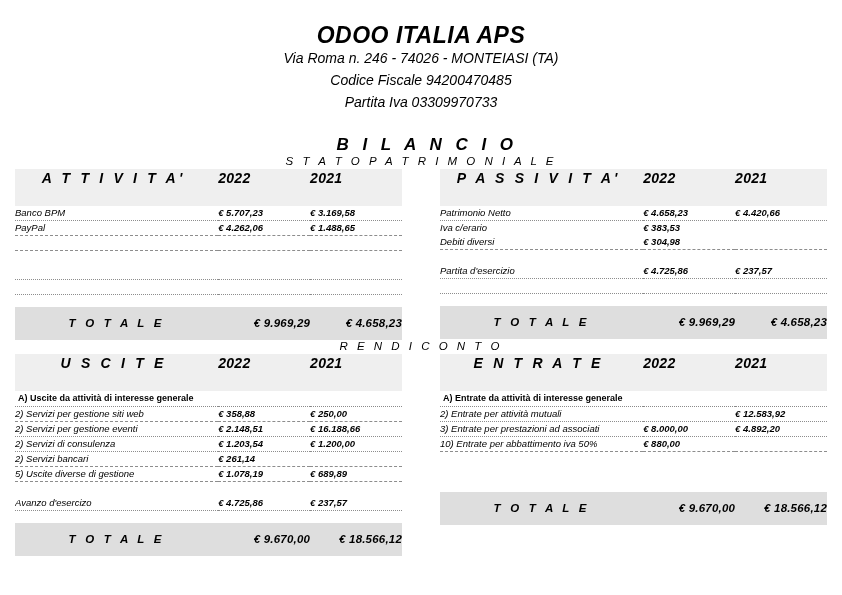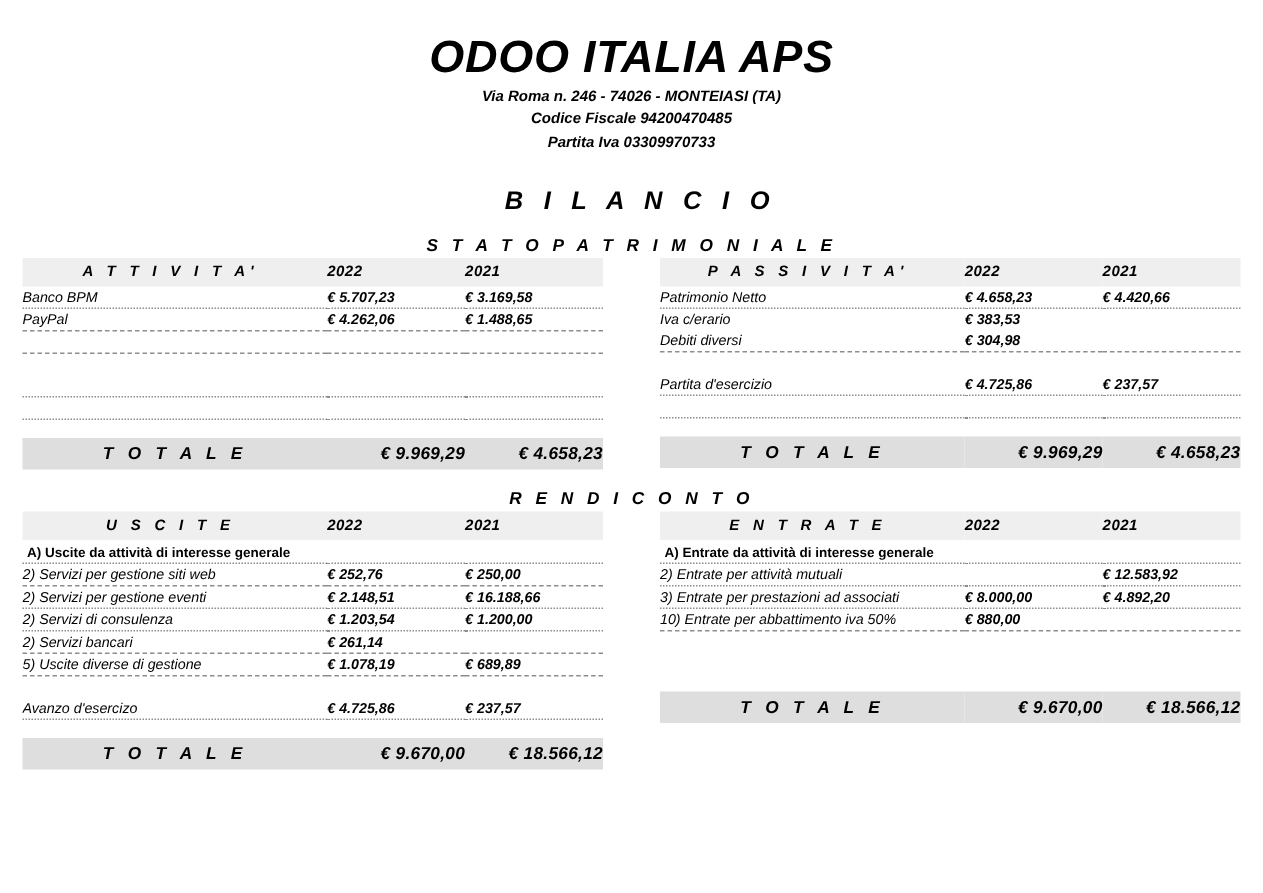--- a/index.html
+++ b/index.html
@@ -16,50 +16,49 @@
     color: #000000;
     overflow: hidden;
   }
 
   
   .doc-header {
     text-align: center;
     padding-top: 22px;
   }
   .company-name {
-    font-size: 30px;
+    font-size: 23px;
     font-weight: bold;
     font-style: italic;
     letter-spacing: 0.5px;
     line-height: 1.15;
   }
   .company-line {
-    font-size: 10px;
-    font-weight: bold;
+    font-size: 14px;
+    font-weight: normal;
     font-style: italic;
     line-height: 1.55;
   }
   .doc-title {
     font-size: 17px;
     font-weight: bold;
     font-style: italic;
     letter-spacing: 4.5px;
     text-align: center;
     margin-top: 21px;
     margin-left: 12px;
   }
 
   
   .section-banner {
     text-align: center;
     font-size: 11.5px;
-    font-weight: bold;
+    font-weight: normal;
     font-style: italic;
     letter-spacing: 3px;
-    margin-top: 14px;
     margin-bottom: 2px;
   }
 
   
   .pair {
     display: flex;
     justify-content: space-between;
     padding: 0 15px;
     box-sizing: border-box;
     width: 842px;
@@ -75,22 +74,22 @@
     font-size: 9.5px;
   }
   table.ledger col.c-label { width: 52.5%; }
   table.ledger col.c-y1    { width: 23.75%; }
   table.ledger col.c-y2    { width: 23.75%; }
 
   
   tr.head-row > th {
     background: #efefef;
     height: 19px;
-    padding: 0 6px 0 0;
-    font-size: 10px;
+    padding: 0 6px 18px 0;
+    font-size: 14px;
     font-weight: bold;
     font-style: italic;
     border: none;
     vertical-align: middle;
   }
   th.head-title {
     text-align: center;
     letter-spacing: 3.2px;
     padding-left: 10px;
   }
@@ -140,21 +139,21 @@
   
   tr.blank-row > td {
     height: 14px;
     padding: 0;
     font-size: 9.5px;
   }
 
   
   tr.total-row > td {
     background: #dedede;
-    height: 21px;
+    height: 33px;
     vertical-align: middle;
     font-size: 11.5px;
     font-weight: bold;
     font-style: italic;
     border: none;
     padding: 0;
   }
   td.total-label {
     text-align: center;
     letter-spacing: 3.2px;
@@ -310,21 +309,21 @@
               <th class="head-year">2022</th>
               <th class="head-year">2021</th>
             </tr>
             <tr class="group-row">
               <td class="lbl">A) Uscite da attività di interesse generale</td>
               <td class="val"></td>
               <td class="val"></td>
             </tr>
             <tr class="item-row sep-dash">
               <td class="lbl">2) Servizi per gestione siti web</td>
-              <td class="val">€ 252,76</td>
+              <td class="val">€ 358,88</td>
               <td class="val">€ 250,00</td>
             </tr>
             <tr class="item-row sep-dot">
               <td class="lbl">2) Servizi per gestione eventi</td>
               <td class="val">€ 2.148,51</td>
               <td class="val">€ 16.188,66</td>
             </tr>
             <tr class="item-row sep-dot">
               <td class="lbl">2) Servizi di consulenza</td>
               <td class="val">€ 1.203,54</td>

